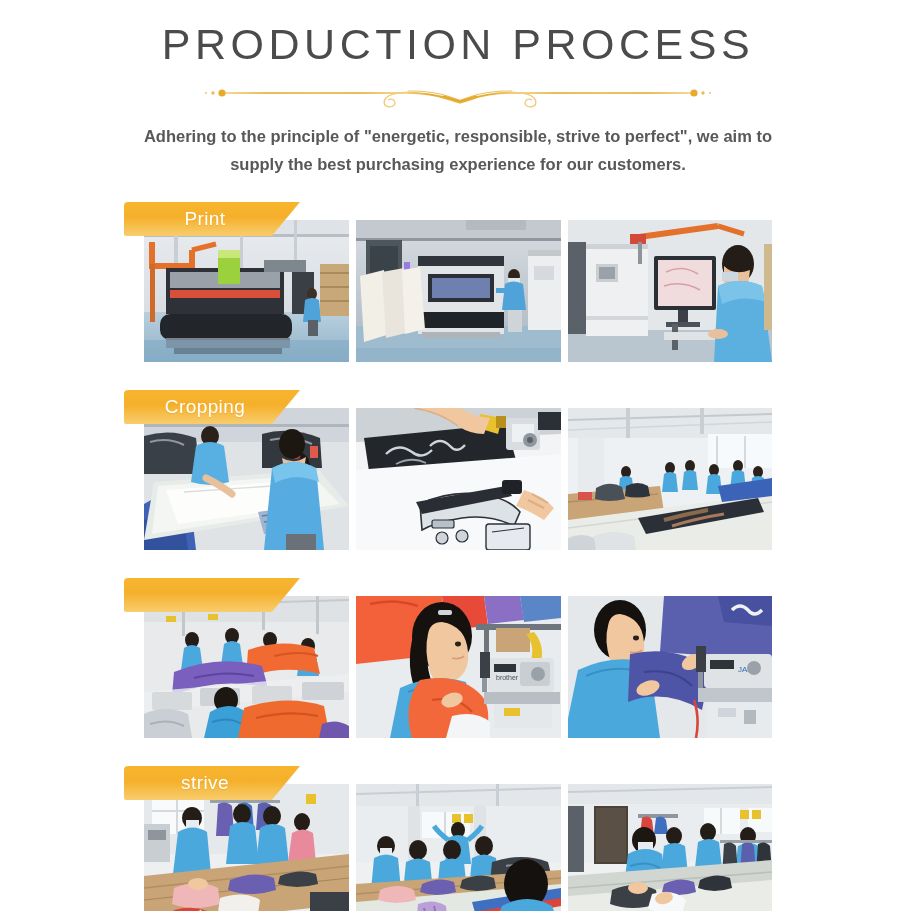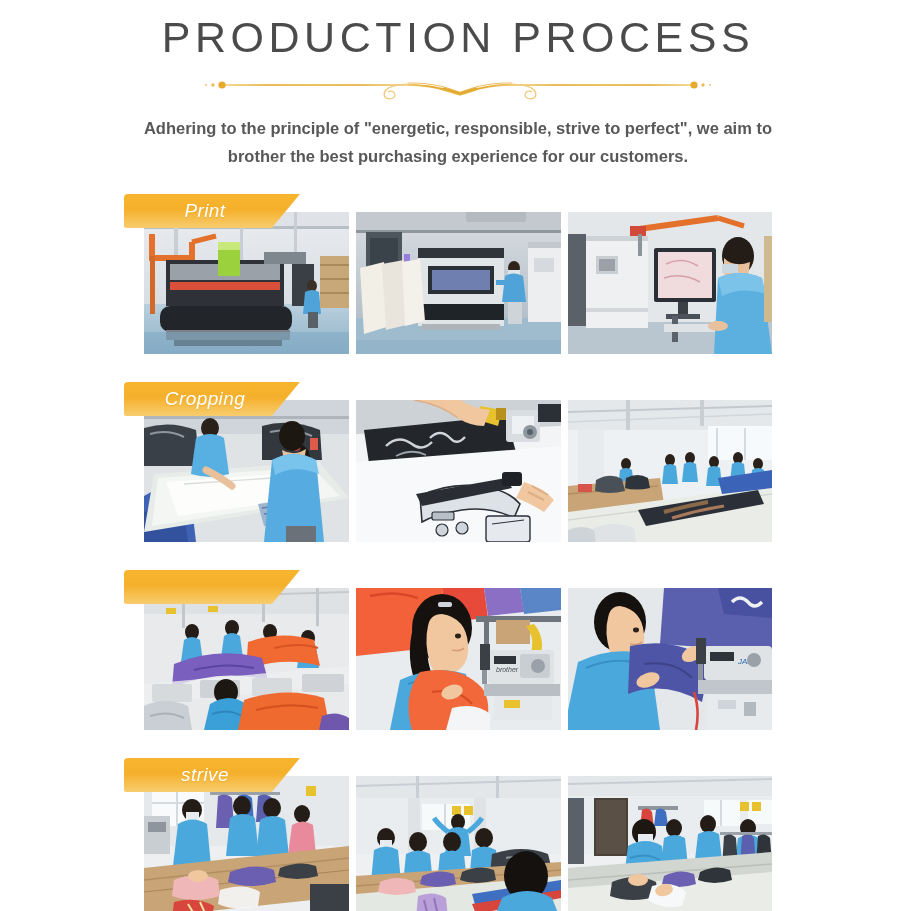--- a/index.html
+++ b/index.html
@@ -14,40 +14,40 @@
   .page { position: relative; width: 916px; height: 911px; background:#fff; }
 
   
   .header { width: 100%; text-align: center; padding-top: 8px; }
   .page-title {
     font-size: 43px;
     font-weight: 400;
     color: #4b4b4b;
     letter-spacing: 4.5px;
     line-height: 58px;
-    margin: 0;
+    margin: 7px;
     font-family: "Liberation Sans", sans-serif;
   }
   .divider-wrap {
     width: 520px; margin: 6px auto 0; height: 28px; position: relative;
   }
   .divider-wrap svg { display: block; }
 
   .subtitle {
     margin: 14px auto 0;
     width: 640px;
     font-size: 16.5px;
     line-height: 28px;
     color: #585858;
     font-weight: 700;
   }
 
   
   .rows { position: relative; margin-top: 24px; }
-  .process-row { position: relative; height: 188px; font-style: italic; }
+  .process-row { position: relative; height: 188px; }
 
   .ribbon {
     position: absolute;
     left: 124px;
     top: 0;
     width: 176px;
     height: 34px;
     background: linear-gradient(180deg,#f7b52e 0%, #f5b02b 45%, #f8cd6f 100%);
     border-top-left-radius: 4px;
     border-bottom-left-radius: 2px;
@@ -139,21 +139,21 @@
 
         <path d="M318,12.8 C326,12.8 333,14.6 336,18 C339.4,21.8 338,26.4 333,26.9
                  C328.6,27.3 326,24.3 327.4,21.4 C328.5,19.1 331.6,18.4 333.6,19.8" fill="none" stroke="#f1c979" stroke-width="1.25" stroke-linecap="round"></path>
 
         <path d="M246,16.2 L262,21.2 L278,16.2" fill="none" stroke="#e0a62a" stroke-width="1.5" stroke-linecap="round" stroke-linejoin="round"></path>
       </svg>
     </div>
 
     <div class="subtitle">
       <div>Adhering to the principle of "energetic, responsible, strive to perfect", we aim to</div>
-      <div>brother the best purchasing experience for our customers.</div>
+      <div>supply the best purchasing experience for our customers.</div>
     </div>
   </div>
 
   <div class="rows">
 
     <div class="process-row">
       <div class="ribbon"></div>
       <div class="ribbon-label">Print</div>
       <div class="shots">
 

